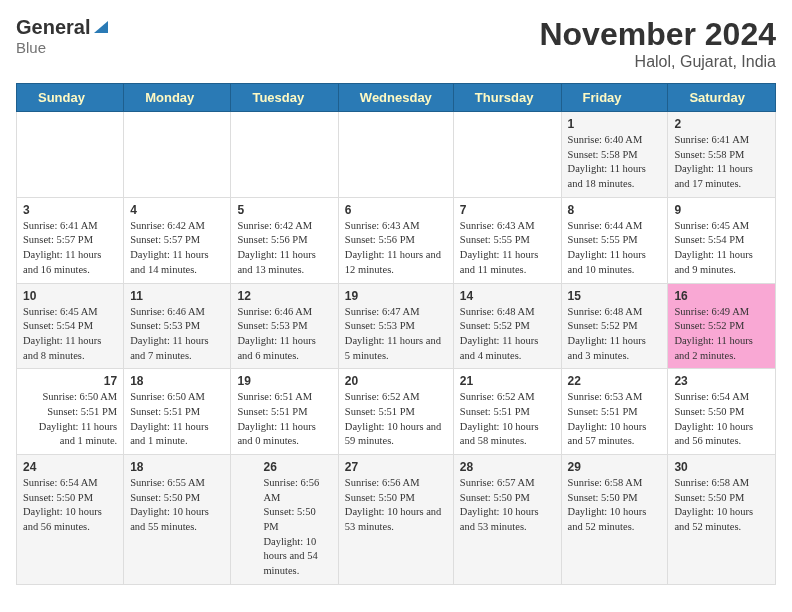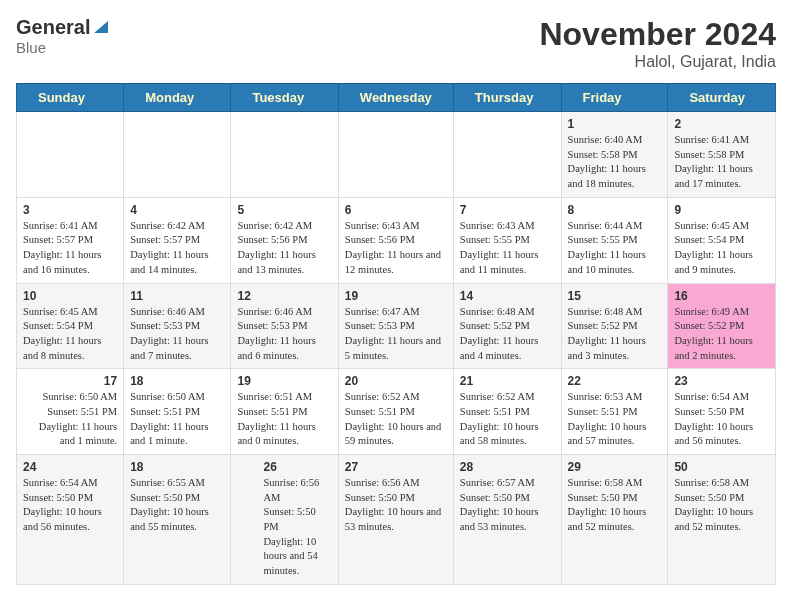--- a/index.html
+++ b/index.html
@@ -254,18 +254,18 @@
         </td>
         <td style="background: rgb(245, 245, 245);">
           <span class="day-number">28</span>
           <div class="day-info">Sunrise: 6:57 AM<br>Sunset: 5:50 PM<br>Daylight: 10 hours and 53 minutes.</div>
         </td>
         <td style="background: rgb(245, 245, 245);">
           <span class="day-number">29</span>
           <div class="day-info">Sunrise: 6:58 AM<br>Sunset: 5:50 PM<br>Daylight: 10 hours and 52 minutes.</div>
         </td>
         <td style="background: rgb(245, 245, 245);">
-          <span class="day-number">50</span>
+          <span class="day-number">30</span>
           <div class="day-info">Sunrise: 6:58 AM<br>Sunset: 5:50 PM<br>Daylight: 10 hours and 52 minutes.</div>
         </td>
       </tr>
     </tbody>
 </table>
 
 </body></html>

